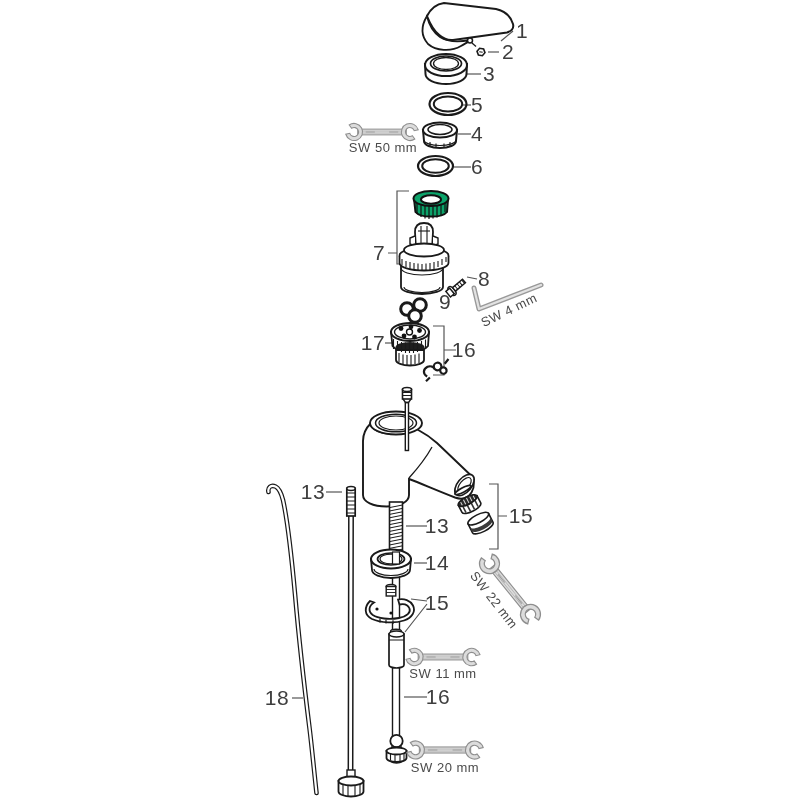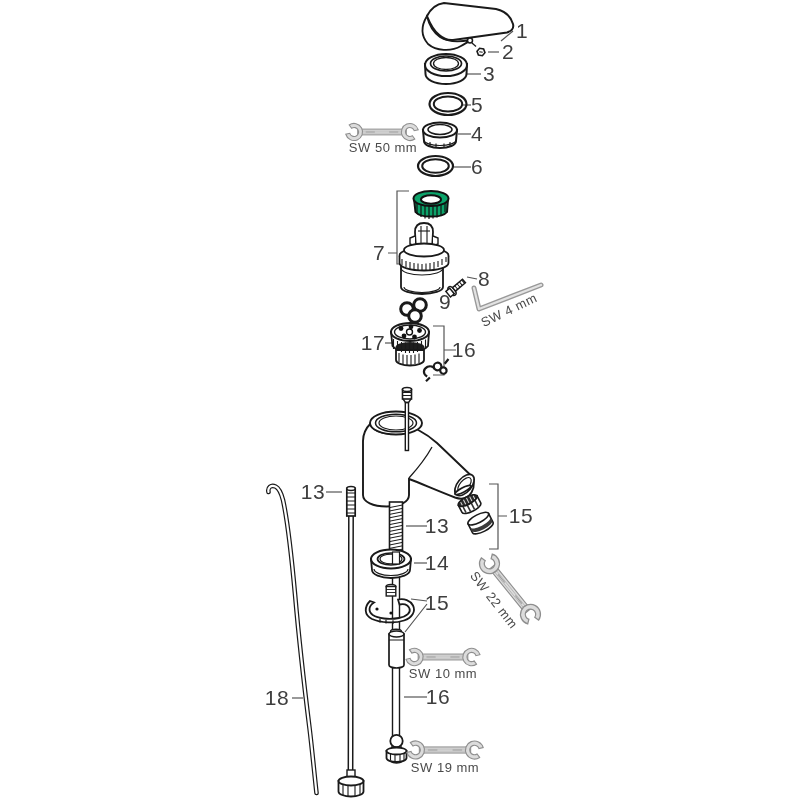--- a/index.html
+++ b/index.html
@@ -269,16 +269,16 @@
 <div class="lbl" style="left:437px;top:526px">13</div>
 <div class="lbl" style="left:437px;top:563px">14</div>
 <div class="lbl" style="left:437px;top:603px">15</div>
 <div class="lbl" style="left:313px;top:492px">13</div>
 <div class="lbl" style="left:438px;top:697px">16</div>
 <div class="lbl" style="left:277px;top:698px">18</div>
 
 <div class="tool-lbl" style="left:383px;top:147px">SW 50 mm</div>
 <div class="tool-lbl rot-sw4" style="left:509px;top:310px">SW 4 mm</div>
 <div class="tool-lbl rot-sw22" style="left:494px;top:600px">SW 22 mm</div>
-<div class="tool-lbl" style="left:443px;top:673px">SW 10 mm</div>
-<div class="tool-lbl" style="left:445px;top:767px">SW 19 mm</div>
+<div class="tool-lbl" style="left:443px;top:673px">SW 11 mm</div>
+<div class="tool-lbl" style="left:445px;top:767px">SW 20 mm</div>
 
 </div>
 
 </body></html>

